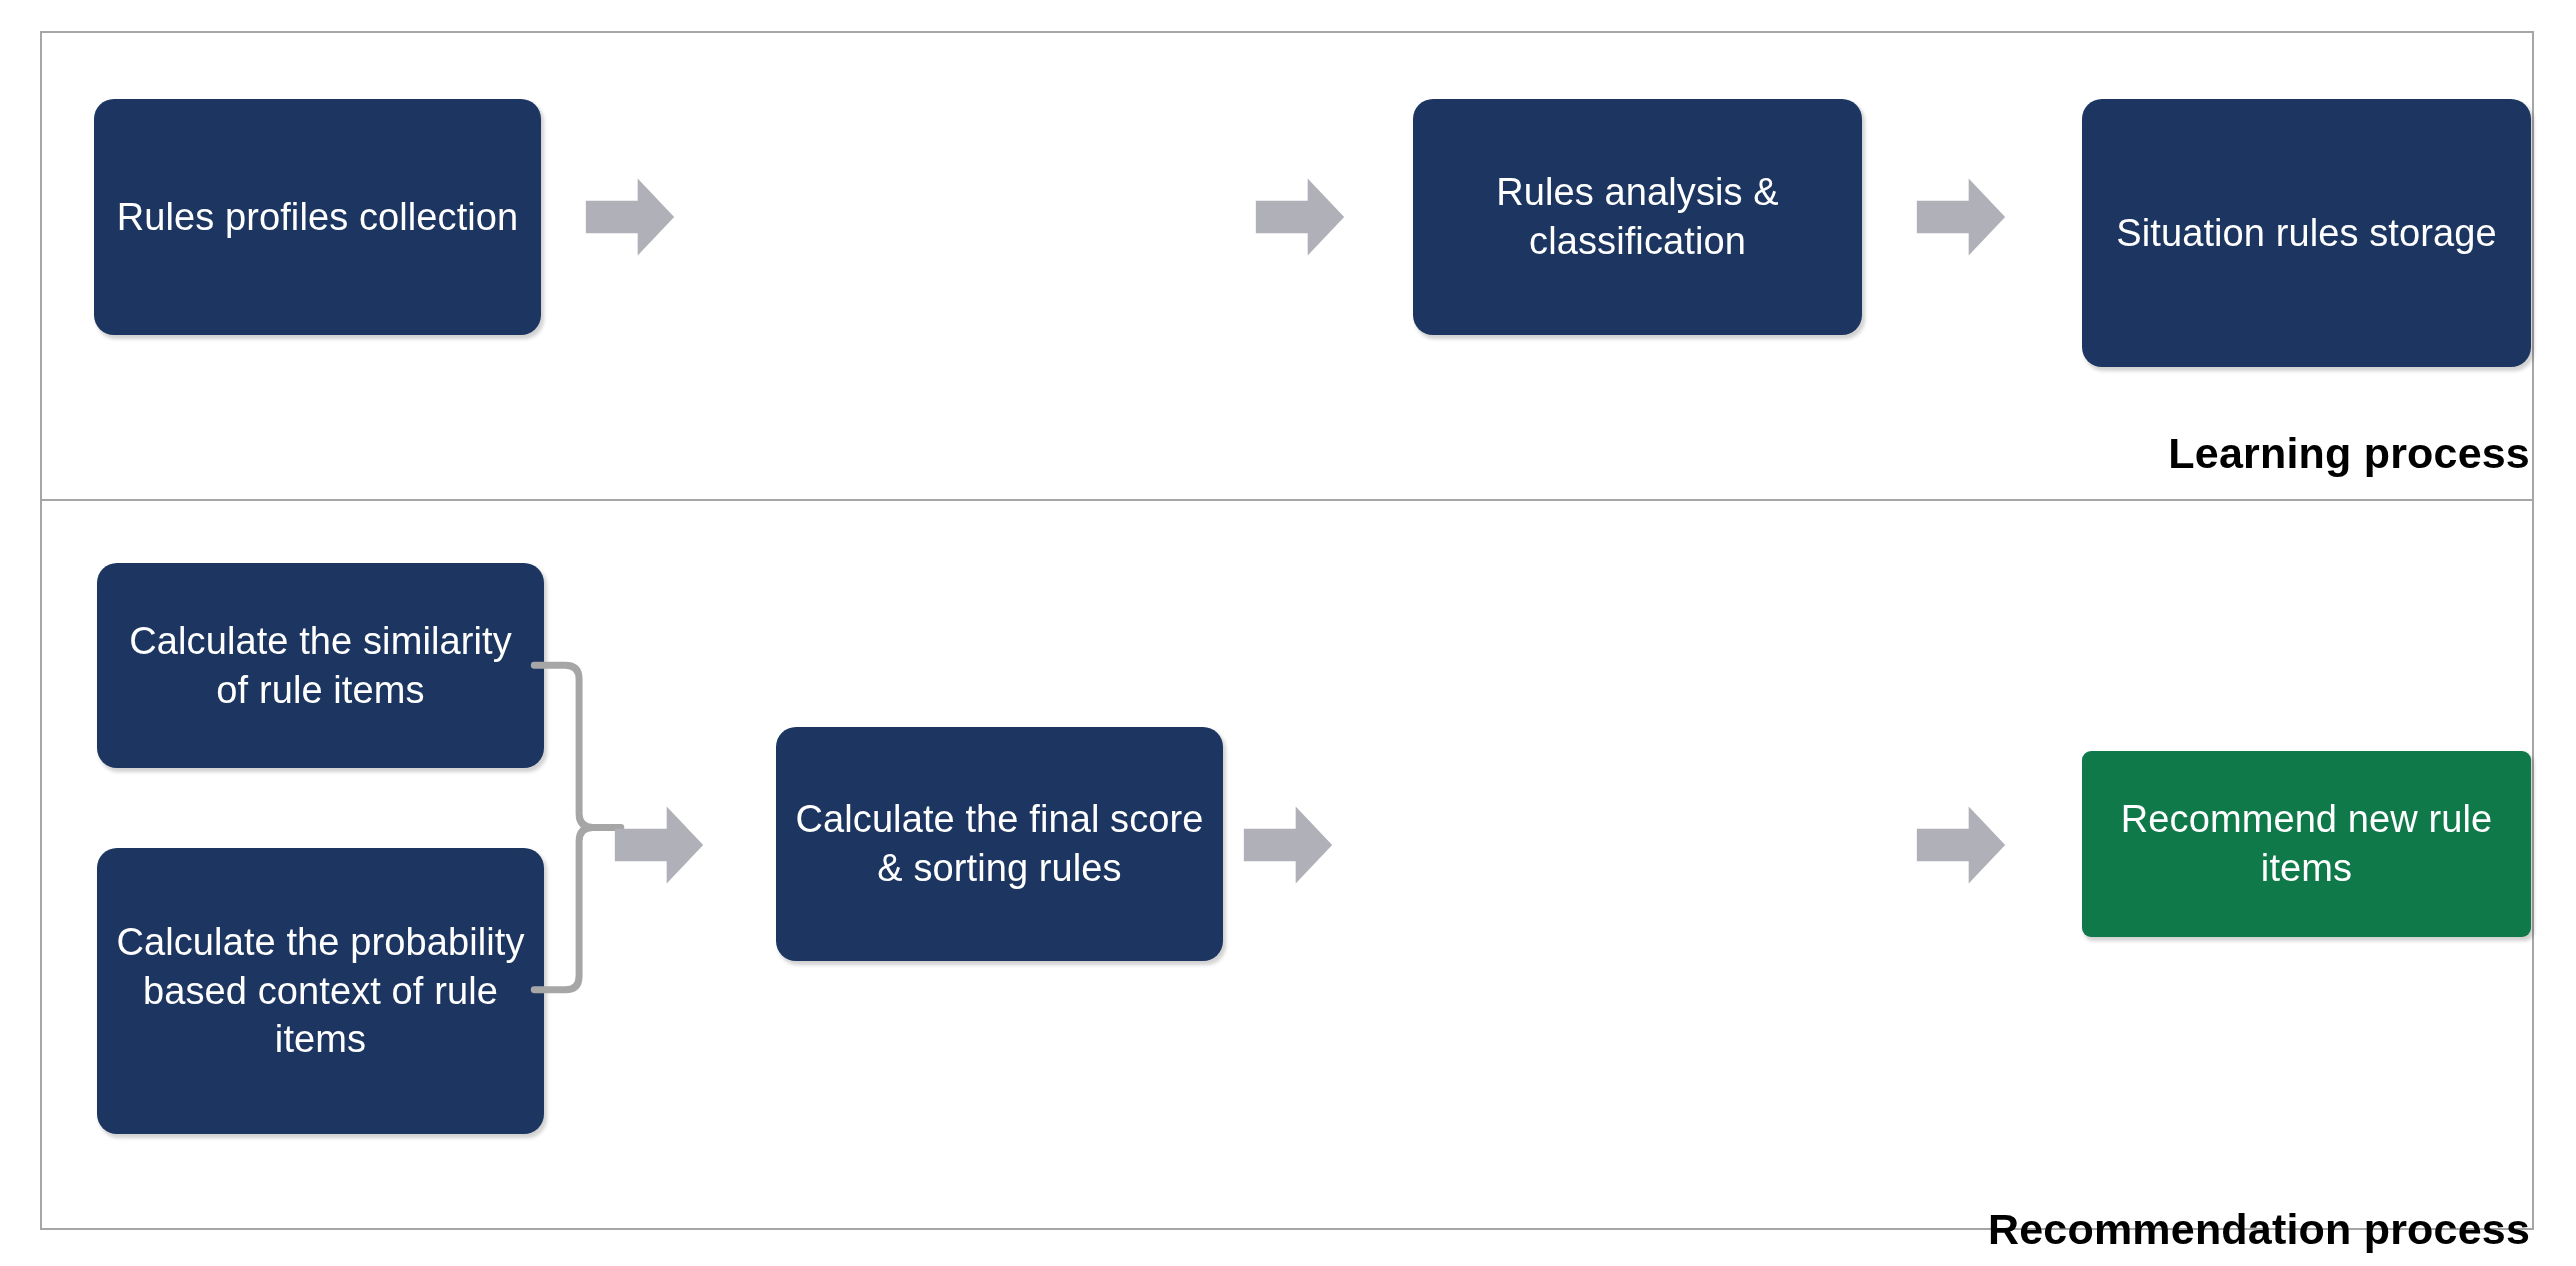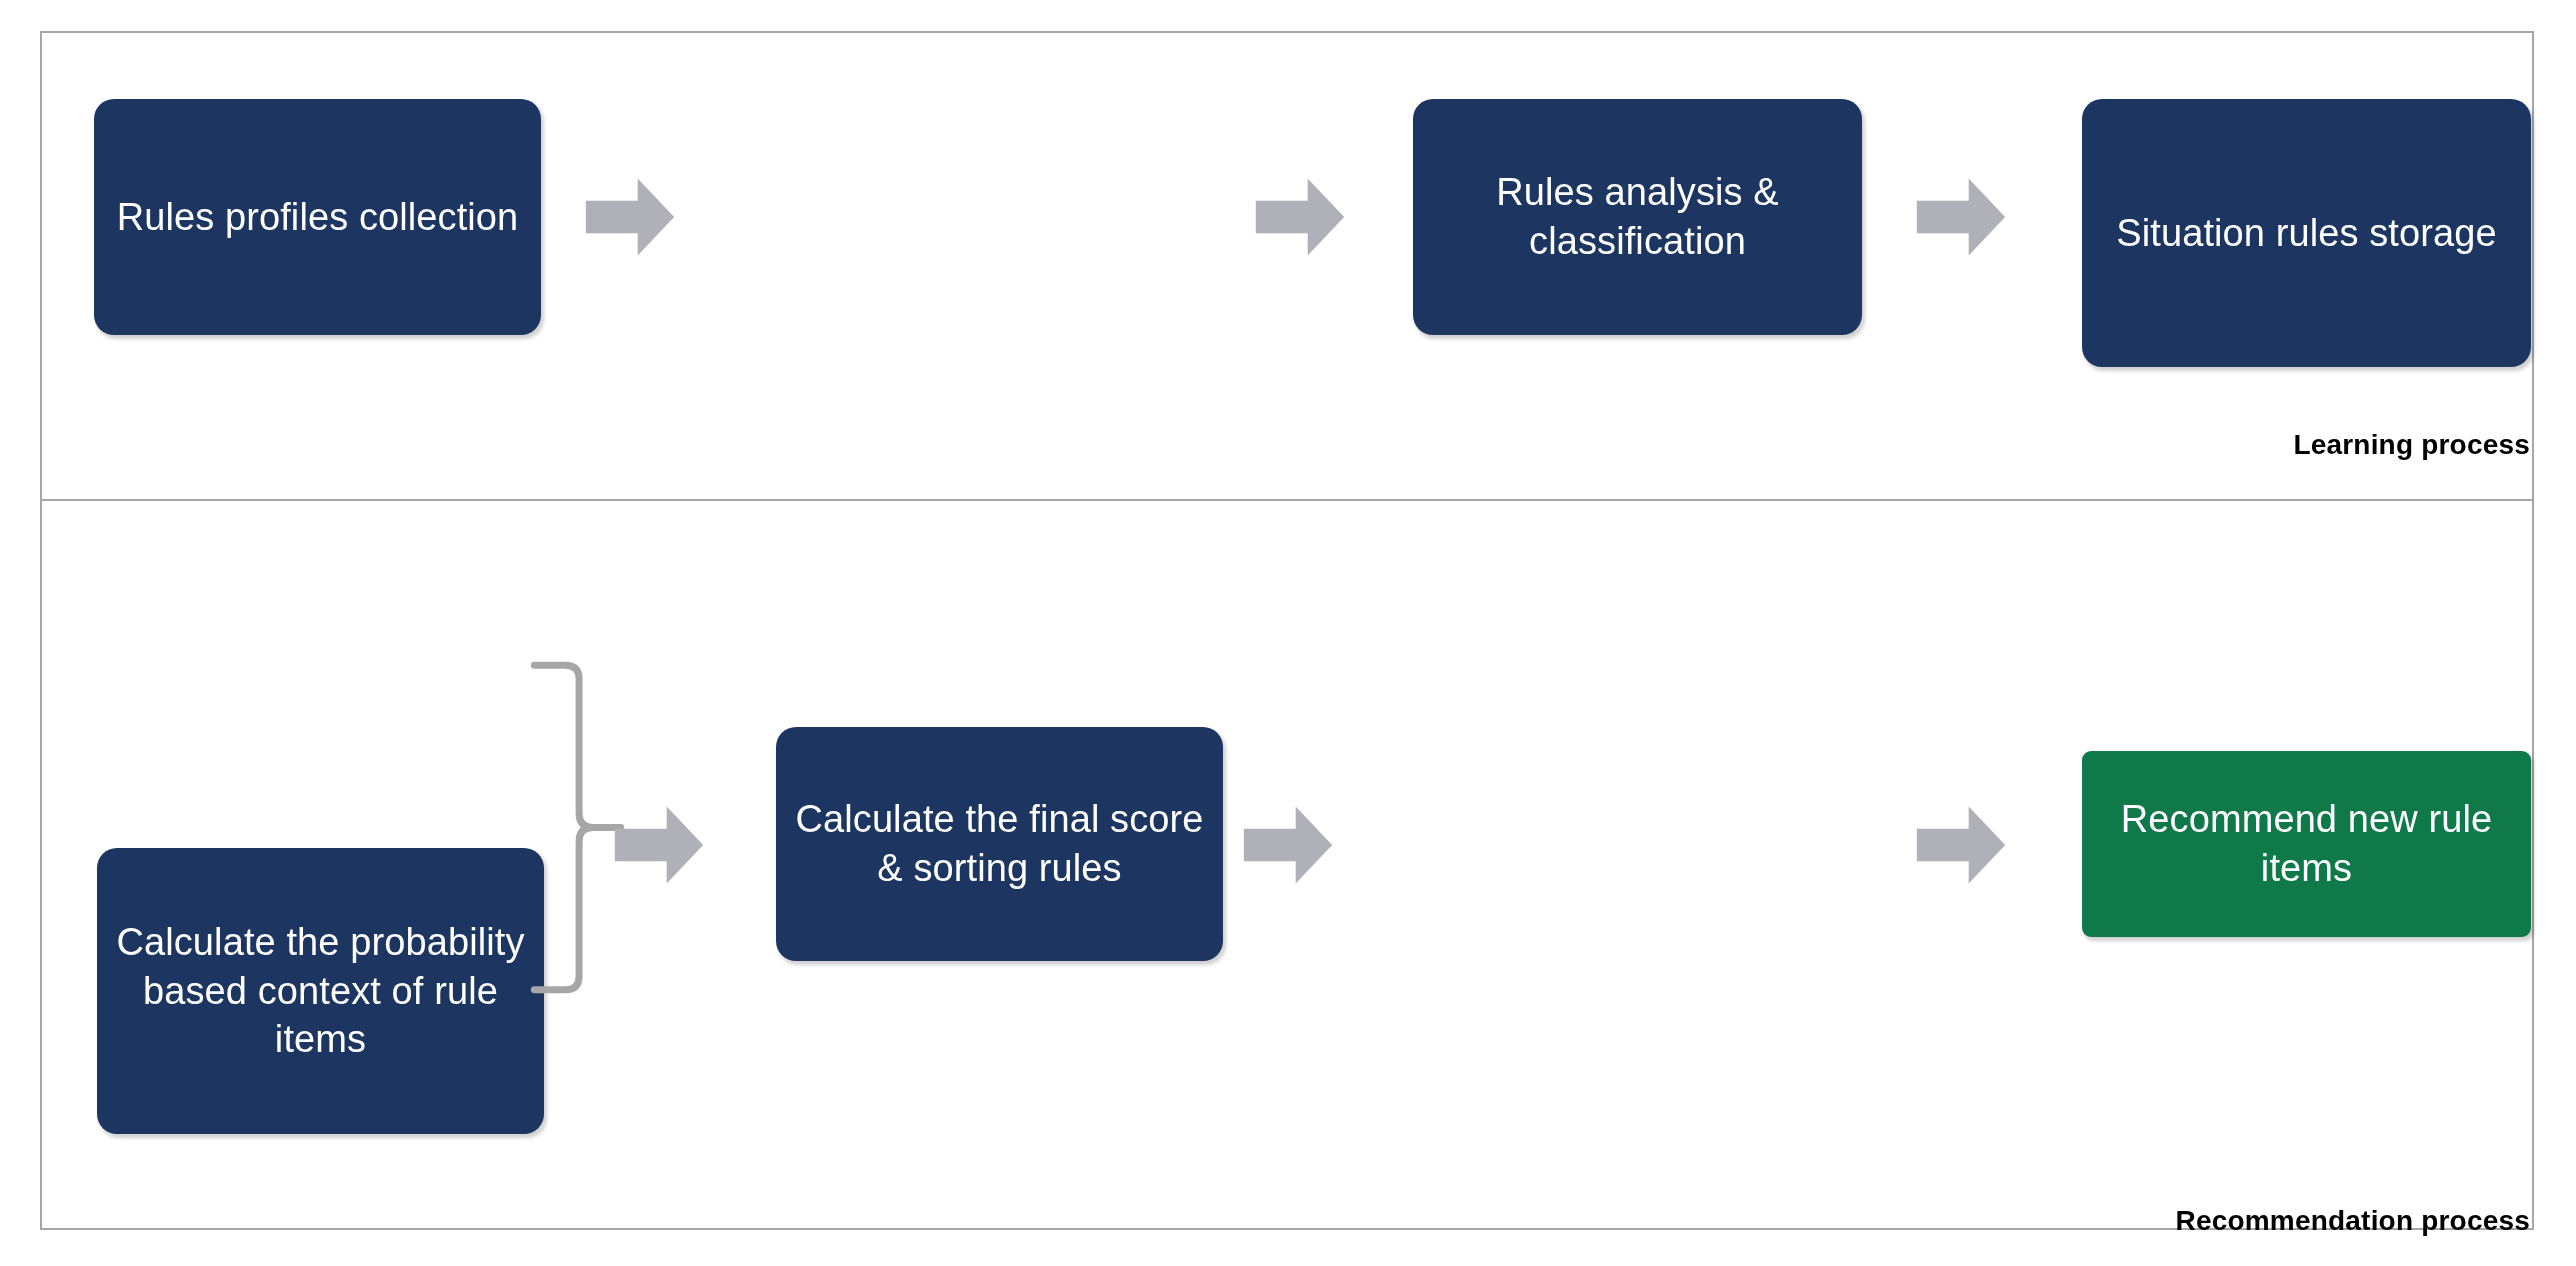--- a/index.html
+++ b/index.html
@@ -98,21 +98,21 @@
     top: 642px;
     width: 101px;
     height: 371px;
   }
   #merge-connector svg { display: block; width: 100%; height: 100%; overflow: visible; }
 
   
   .section-caption {
     position: absolute;
     font-weight: bold;
-    font-size: 28px;
+    font-size: 43px;
     color: #000000;
     white-space: nowrap;
     letter-spacing: 0.2px;
   }
   #caption-learning       { right: 46px; top: 429px;  }
   #caption-recommendation { right: 46px; top: 1205px; }
 </style>
 </head>
 <body>
 
@@ -148,20 +148,23 @@
   </div>
 
   <div class="node navy" id="node-situation-rules-storage">
     <span class="label">Situation rules storage</span>
   </div>
 
   <div class="section-caption" id="caption-learning">Learning process</div>
 
   <div class="panel" id="panel-recommendation"></div>
 
+  <div class="node navy" id="node-similarity-rule-items">
+    <span class="label">Calculate the similarity of rule items</span>
+  </div>
 
   <div class="node navy" id="node-probability-context">
     <span class="label">Calculate the probability based context of rule items</span>
   </div>
 
   <div id="merge-connector">
     <svg viewBox="0 0 130 480" xmlns="http://www.w3.org/2000/svg" aria-hidden="true">
       <path d="M 0 30 L 40 30 Q 58 30 58 48 L 58 222 Q 58 240 76 240 L 112 240" fill="none" stroke="#a6a6a6" stroke-width="9" stroke-linecap="round"></path>
       <path d="M 0 450 L 40 450 Q 58 450 58 432 L 58 258 Q 58 240 76 240" fill="none" stroke="#a6a6a6" stroke-width="9" stroke-linecap="round"></path>
     </svg>

